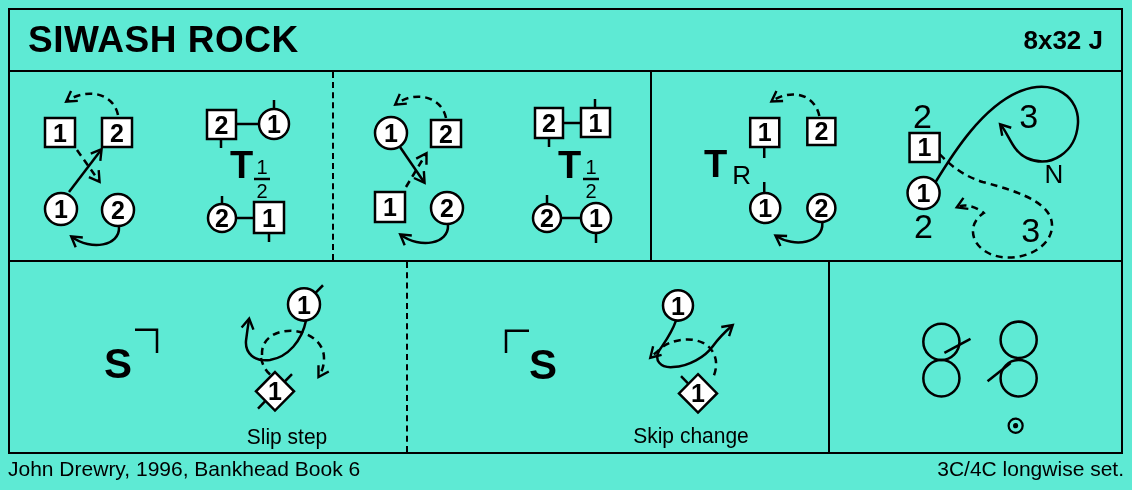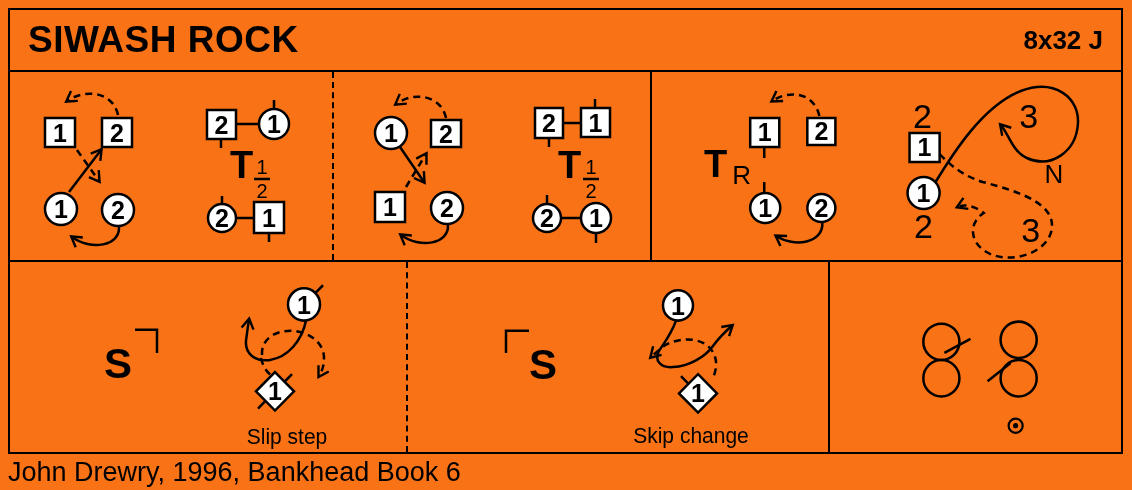--- a/index.html
+++ b/index.html
@@ -1,33 +1,33 @@
 <!DOCTYPE html>
 <html><head>
 <meta charset="utf-8">
 <style>
   html,body{margin:0;padding:0;background:#fff;}
-  .page{position:relative;width:1132px;height:490px;background:#f97316;
+  .page{position:relative;width:1132px;height:490px;background:#5eead4;
         font-family:"Liberation Sans",sans-serif;color:#000;overflow:hidden;}
   .frame{position:absolute;left:8px;top:8px;width:1111px;height:442px;
          border:2.5px solid #000;display:flex;flex-direction:column;}
   .titlebar{height:60px;border-bottom:2.5px solid #000;display:flex;
             align-items:center;justify-content:space-between;padding:0 18px;}
   .title{font-size:37px;font-weight:bold;letter-spacing:.5px;}
   .code{font-size:26px;font-weight:bold;}
   .row{display:flex;}
   .row1{height:188px;}
   .row2{flex:1;border-top:2.5px solid #000;}
   .cell{position:relative;}
   .cA1{width:322px;} .cB1{width:316px;border-left:2.5px dashed #000;}
   .cC1{flex:1;border-left:2.5px solid #000;}
   .cA2{width:396px;} .cB2{width:420px;border-left:2.5px dashed #000;}
   .cC2{flex:1;border-left:2.5px solid #000;}
   .footer{position:absolute;left:8px;right:8px;top:457px;display:flex;
-          justify-content:space-between;font-size:27px;}
+          justify-content:space-between;font-size:21px;}
   svg.fig{display:block;width:100%;height:100%;}
   svg text{font-family:"Liberation Sans",sans-serif;fill:#000;}
   .ln{fill:none;stroke:#000;stroke-width:2.5;}
   .dsh{stroke-dasharray:7 5;}
   .shp{fill:#fff;stroke:#000;stroke-width:2.5;}
   .num{font-size:25px;font-weight:bold;text-anchor:middle;}
   .Tltr{font-size:38px;font-weight:bold;}
   .frc{font-size:20px;text-anchor:middle;}
   .subR{font-size:26px;}
   .castnum{font-size:34px;text-anchor:middle;}
@@ -205,14 +205,15 @@
           <path class="ln" d="M 157,118 L 180,100"></path>
           <circle cx="185" cy="162" r="7" fill="none" stroke="#000" stroke-width="2.2"></circle>
           <circle cx="185" cy="162" r="2.6" fill="#000"></circle>
         </svg>
       </div>
     </div>
   </div>
 
   <div class="footer">
     <div>John Drewry, 1996, Bankhead Book 6</div>
+    <div>3C/4C longwise set.</div>
   </div>
 </div>
 
 </body></html>

